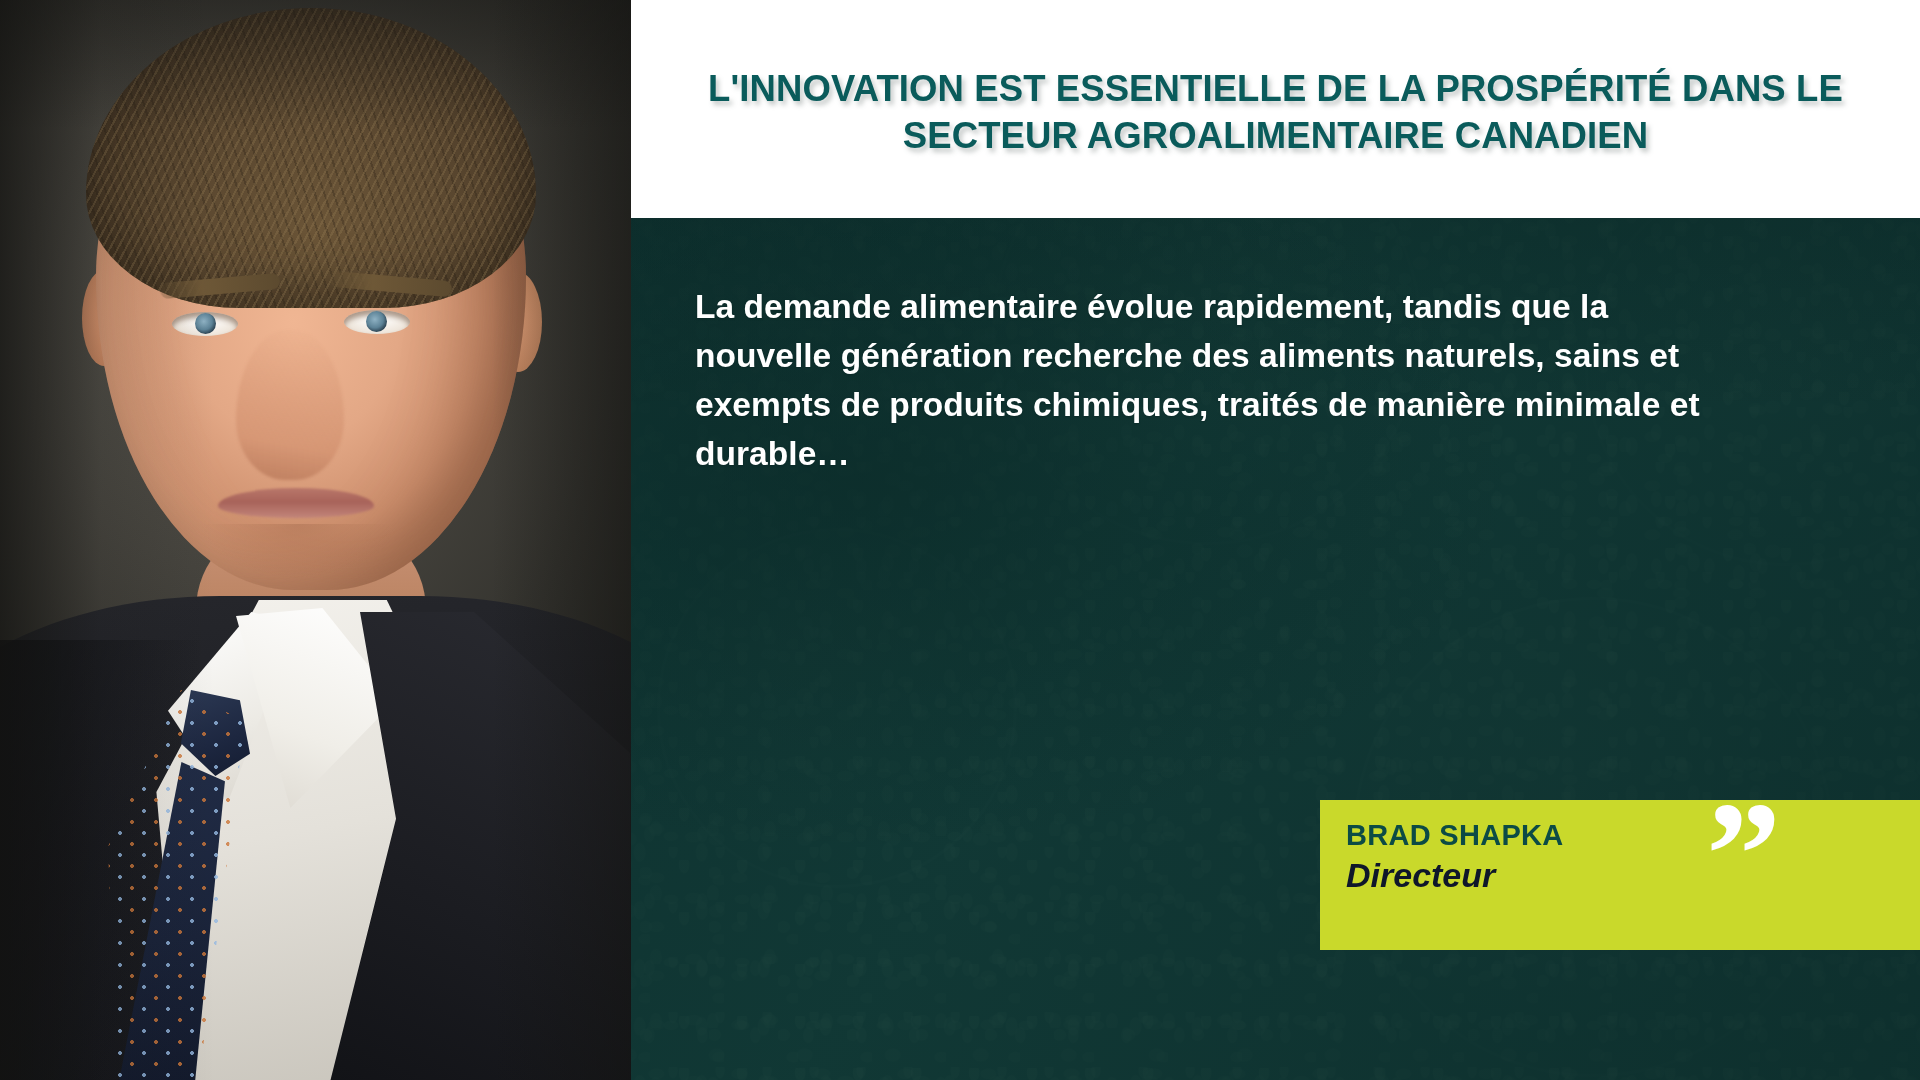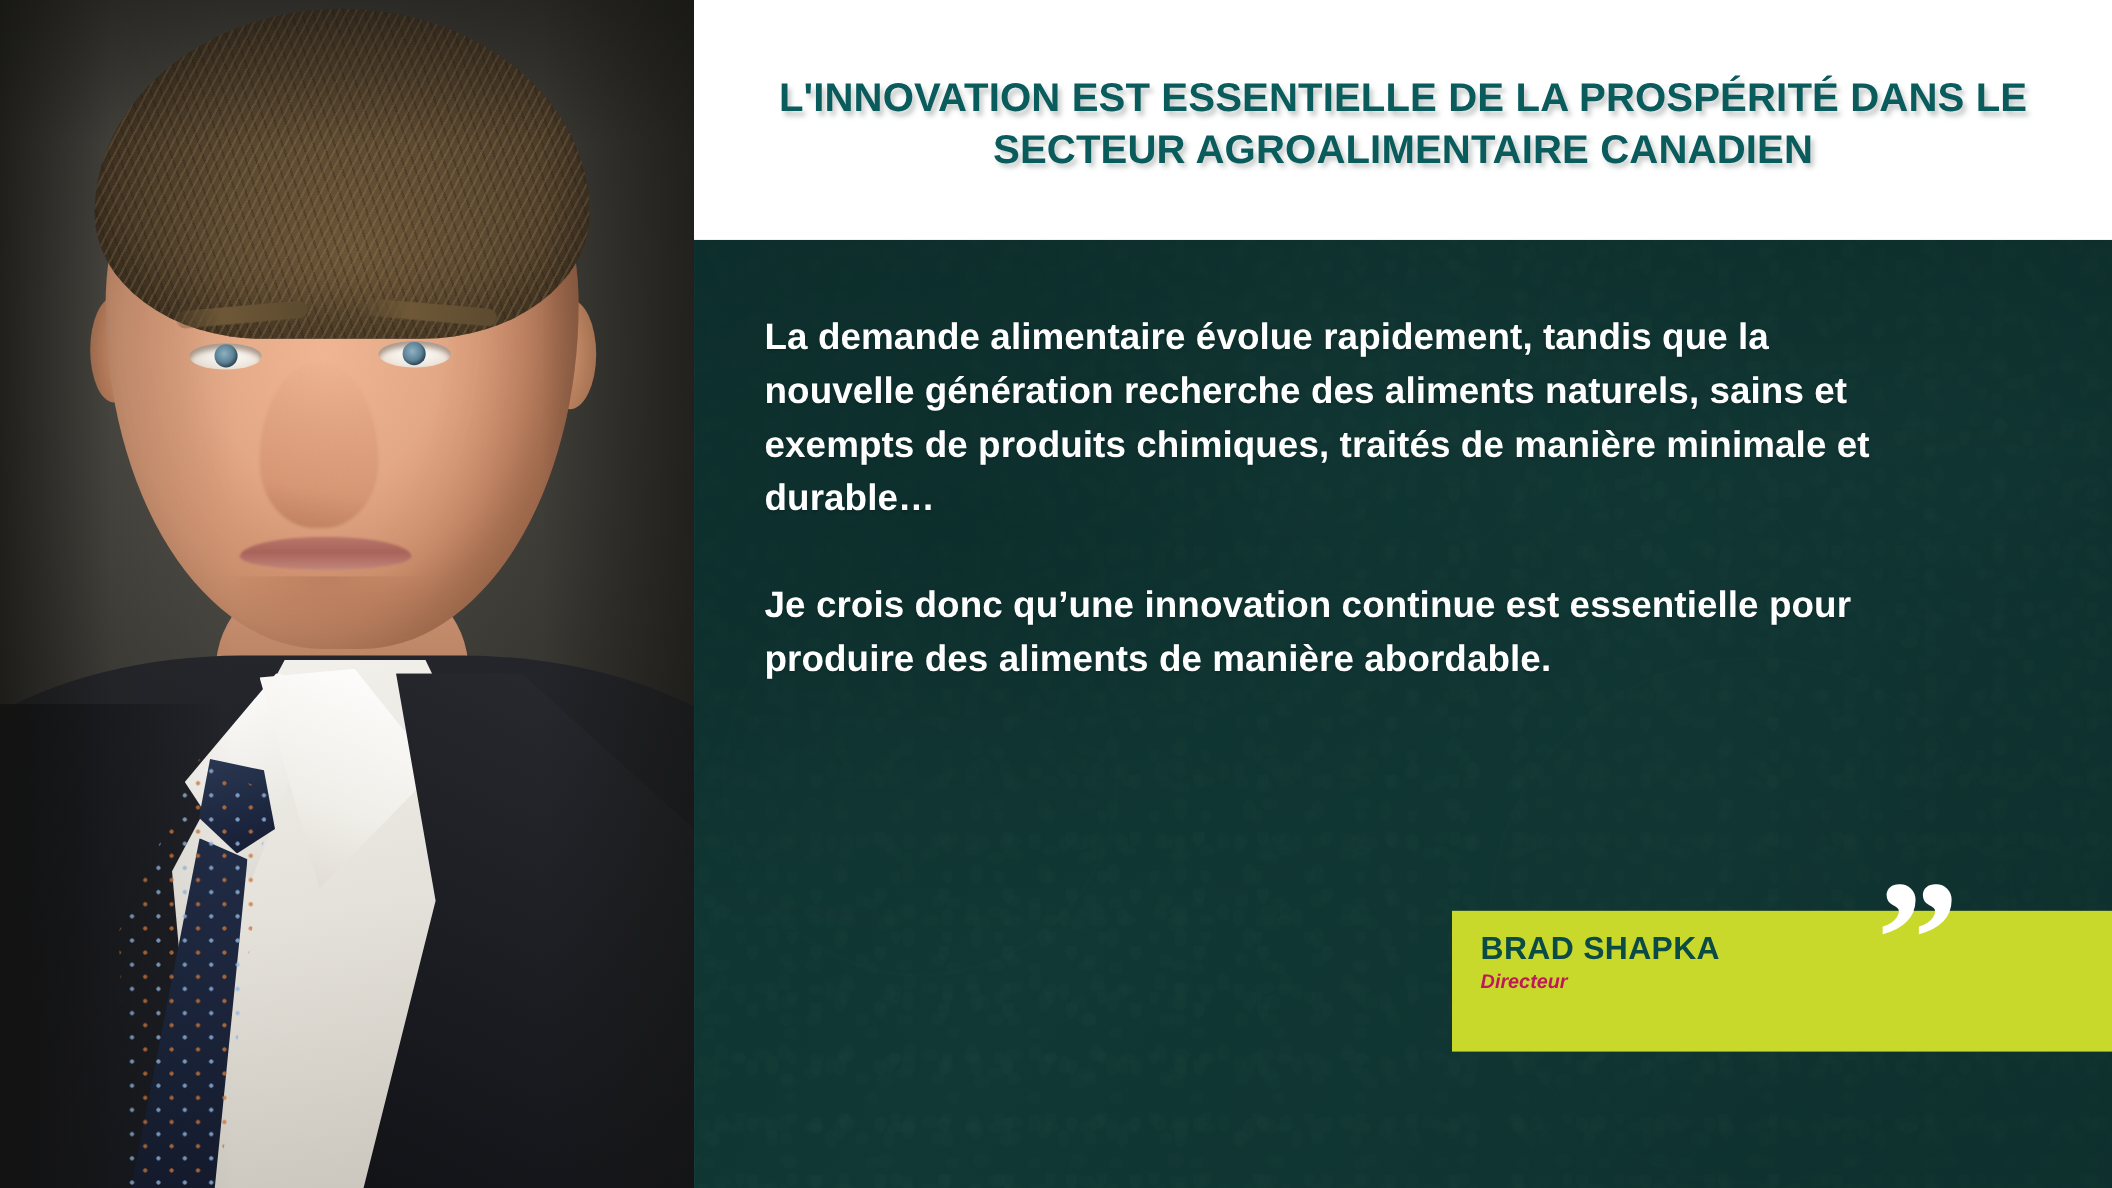--- a/index.html
+++ b/index.html
@@ -305,38 +305,38 @@
     line-height: 1.46;
     letter-spacing: .05px;
     margin: 0;
     text-shadow: 0 1px 2px rgba(5,30,28,.35);
   }
   .quote-gap { height: 48px; }
 
   
   .attrib-box {
     position: absolute;
-    left: 689px; top: 610px;
-    width: 600px; height: 128px;
+    left: 689px; top: 582px;
+    width: 600px; height: 150px;
     background: #c9d92b;
     z-index: 25;
     padding: 18px 0 0 26px;
     box-sizing: border-box;
   }
   .attrib-name {
     color: #0c4b45;
     font-size: 29px;
     font-weight: 700;
     letter-spacing: .3px;
     line-height: 1.22;
     text-transform: uppercase;
   }
   .attrib-role {
-    color: #be185d;
-    font-size: 18px;
+    color: #0f172a;
+    font-size: 34px;
     font-weight: 700;
     font-style: italic;
     line-height: 1.30;
   }
   .attrib-org {
     color: #0c4b45;
     font-size: 26px;
     font-weight: 700;
     line-height: 1.30;
   }
@@ -396,21 +396,20 @@
       <div class="bowl-a"></div>
       <div class="bowl-b"></div>
       <div class="bowl-c"></div>
       <div class="bowl-d"></div>
       <div class="teal-wash"></div>
       <div class="corner-dark"></div>
 
       <div class="quote-wrap">
         <p class="quote-para">La demande alimentaire évolue rapidement, tandis que la nouvelle génération recherche des aliments naturels, sains et exempts de produits chimiques, traités de manière minimale et durable…</p>
         <div class="quote-gap"></div>
-        <p class="quote-para">Je crois donc qu’une innovation continue est essentielle pour produire des aliments de manière abordable.</p>
       </div>
 
       <div class="quote-mark">”</div>
 
       <div class="attrib-box">
         <div class="attrib-name">BRAD SHAPKA</div>
         <div class="attrib-role">Directeur</div>
       </div>
 
     </div>

